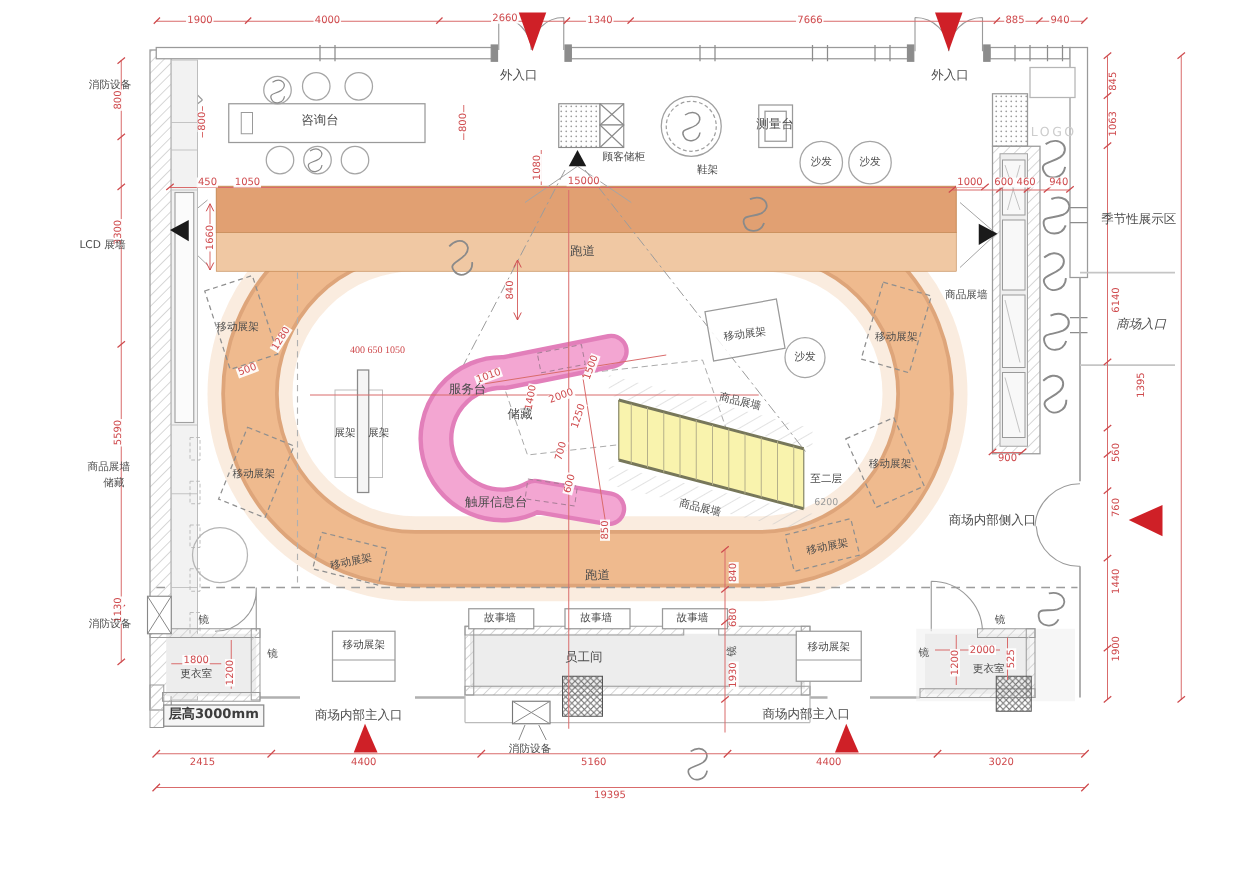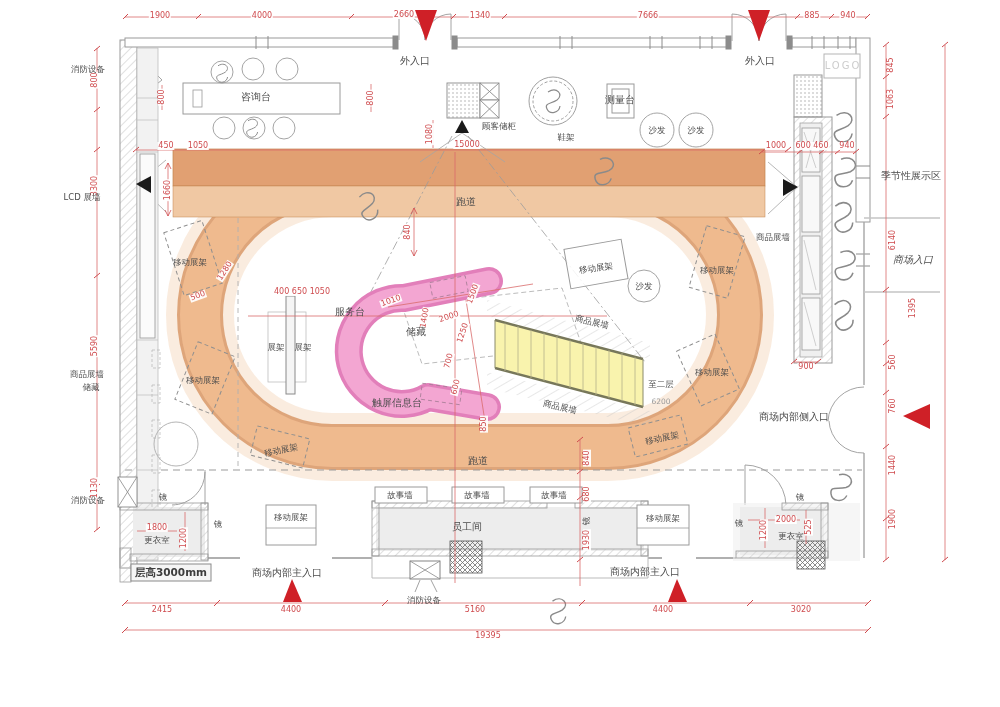--- a/index.html
+++ b/index.html
@@ -6,21 +6,21 @@
   #stage{position:relative;width:1000px;height:707px;background:#fff;overflow:hidden;
          font-family:"DejaVu Sans","Liberation Sans",sans-serif;}
   #plan-svg{position:absolute;left:0;top:0;}
   #labels{position:absolute;left:0;top:0;width:100%;height:100%;}
   .pl{position:absolute;transform:translate(-50%,-50%);white-space:nowrap;
       color:#4c4c4c;font-size:10px;line-height:1;}
   .sm{font-size:8.5px;}
   .dim{font-size:8px;color:#cf4b4e;background:rgba(255,255,255,.92);padding:0 1px;}
   .dimv{font-size:8px;color:#cf4b4e;background:rgba(255,255,255,.92);padding:0 1px;}
   .gdim{font-size:7.5px;color:#9a9a9a;}
-  .logo{font-size:10px;color:#cdcdcd;letter-spacing:2px;}
+  .logo{font-size:10px;color:#cdcdcd;letter-spacing:2px;margin-top:41px;}
   .note{font-size:10.5px;color:#3d3d3d;font-weight:bold;}
   .title{position:absolute;left:66px;top:644px;font-size:31px;color:#949494;
          letter-spacing:2px;font-weight:400;}
 </style>
 </head>
 <body>
 
 <div id="stage">
 
 <svg id="plan-svg" width="1000" height="707" viewBox="0 0 1000 707">
@@ -310,21 +310,21 @@
       <div class="pl dim" style="left: 776px; top: 146px; transform: translate(-50%, -50%) rotate(0deg);">1000</div>
       <div class="pl dim" style="left: 812px; top: 146px; transform: translate(-50%, -50%) rotate(0deg);">600 460</div>
       <div class="pl dim" style="left: 847px; top: 146px; transform: translate(-50%, -50%) rotate(0deg);">940</div>
       <div class="pl dim" style="left: 806px; top: 367px; transform: translate(-50%, -50%) rotate(0deg);">900</div>
       <div class="pl dim" style="left: 467px; top: 145px; transform: translate(-50%, -50%) rotate(0deg);">15000</div>
       <div class="pl dimv" style="left: 430px; top: 134px; transform: translate(-50%, -50%) rotate(-90deg);">1080</div>
       <div class="pl dimv" style="left: 408px; top: 232px; transform: translate(-50%, -50%) rotate(-90deg);">840</div>
       <div class="pl dimv" style="left: 587px; top: 458px; transform: translate(-50%, -50%) rotate(-90deg);">840</div>
       <div class="pl dimv" style="left: 587px; top: 494px; transform: translate(-50%, -50%) rotate(-90deg);">680</div>
       <div class="pl dimv" style="left: 587px; top: 540px; transform: translate(-50%, -50%) rotate(-90deg);">1930</div>
-      <div class="pl dim" style="left: 302px; top: 292px; transform: translate(-50%, -50%) rotate(0deg);">400 650 1050</div>
+      <div class="pl dim" style="left: 302px; top: 280px; transform: translate(-50%, -50%) rotate(0deg); font-family: Liberation Serif, serif;">400 650 1050</div>
       <div class="pl dim" style="left: 391px; top: 301px; transform: translate(-50%, -50%) rotate(-20deg);">1010</div>
       <div class="pl dim" style="left: 449px; top: 317px; transform: translate(-50%, -50%) rotate(-20deg);">2000</div>
       <div class="pl dim" style="left: 463px; top: 333px; transform: translate(-50%, -50%) rotate(-72deg);">1250</div>
       <div class="pl dim" style="left: 425px; top: 318px; transform: translate(-50%, -50%) rotate(-80deg);">1400</div>
       <div class="pl dim" style="left: 449px; top: 361px; transform: translate(-50%, -50%) rotate(-75deg);">700</div>
       <div class="pl dim" style="left: 456px; top: 387px; transform: translate(-50%, -50%) rotate(-75deg);">600</div>
       <div class="pl dimv" style="left: 484px; top: 424px; transform: translate(-50%, -50%) rotate(-90deg);">850</div>
       <div class="pl dim" style="left: 473px; top: 294px; transform: translate(-50%, -50%) rotate(-70deg);">1500</div>
       <div class="pl dim" style="left: 225px; top: 271px; transform: translate(-50%, -50%) rotate(-58deg);">1280</div>
       <div class="pl dim" style="left: 198px; top: 296px; transform: translate(-50%, -50%) rotate(-20deg);">500</div>
@@ -354,21 +354,21 @@
       <div class="pl sm" style="left: 190px; top: 262px; transform: translate(-50%, -50%) rotate(0deg);">移动展架</div>
       <div class="pl sm" style="left: 203px; top: 380px; transform: translate(-50%, -50%) rotate(0deg);">移动展架</div>
       <div class="pl sm" style="left: 281px; top: 450px; transform: translate(-50%, -50%) rotate(-12deg);">移动展架</div>
       <div class="pl sm" style="left: 291px; top: 517px; transform: translate(-50%, -50%) rotate(0deg);">移动展架</div>
       <div class="pl sm" style="left: 596px; top: 268px; transform: translate(-50%, -50%) rotate(-8deg);">移动展架</div>
       <div class="pl sm" style="left: 717px; top: 270px; transform: translate(-50%, -50%) rotate(0deg);">移动展架</div>
       <div class="pl sm" style="left: 712px; top: 372px; transform: translate(-50%, -50%) rotate(0deg);">移动展架</div>
       <div class="pl sm" style="left: 662px; top: 438px; transform: translate(-50%, -50%) rotate(-12deg);">移动展架</div>
       <div class="pl sm" style="left: 663px; top: 518px; transform: translate(-50%, -50%) rotate(0deg);">移动展架</div>
       <div class="pl sm" style="left: 773px; top: 237px; transform: translate(-50%, -50%) rotate(0deg);">商品展墙</div>
-      <div class="pl lbl" style="left: 350px; top: 312px; transform: translate(-50%, -50%) rotate(0deg);">服务台</div>
+      <div class="pl lbl" style="left: 374px; top: 312px; transform: translate(-50%, -50%) rotate(0deg);">服务台</div>
       <div class="pl lbl" style="left: 416px; top: 332px; transform: translate(-50%, -50%) rotate(0deg);">储藏</div>
       <div class="pl lbl" style="left: 397px; top: 403px; transform: translate(-50%, -50%) rotate(0deg);">触屏信息台</div>
       <div class="pl sm" style="left: 276px; top: 347px; transform: translate(-50%, -50%) rotate(0deg);">展架</div>
       <div class="pl sm" style="left: 303px; top: 347px; transform: translate(-50%, -50%) rotate(0deg);">展架</div>
       <div class="pl sm" style="left: 592px; top: 322px; transform: translate(-50%, -50%) rotate(13deg);">商品展墙</div>
       <div class="pl sm" style="left: 560px; top: 407px; transform: translate(-50%, -50%) rotate(13deg);">商品展墙</div>
       <div class="pl sm" style="left: 661px; top: 384px; transform: translate(-50%, -50%) rotate(0deg);">至二层</div>
       <div class="pl sm" style="left: 644px; top: 286px; transform: translate(-50%, -50%) rotate(0deg);">沙发</div>
       <div class="pl sm" style="left: 400px; top: 495px; transform: translate(-50%, -50%) rotate(0deg);">故事墙</div>
       <div class="pl sm" style="left: 477px; top: 495px; transform: translate(-50%, -50%) rotate(0deg);">故事墙</div>

